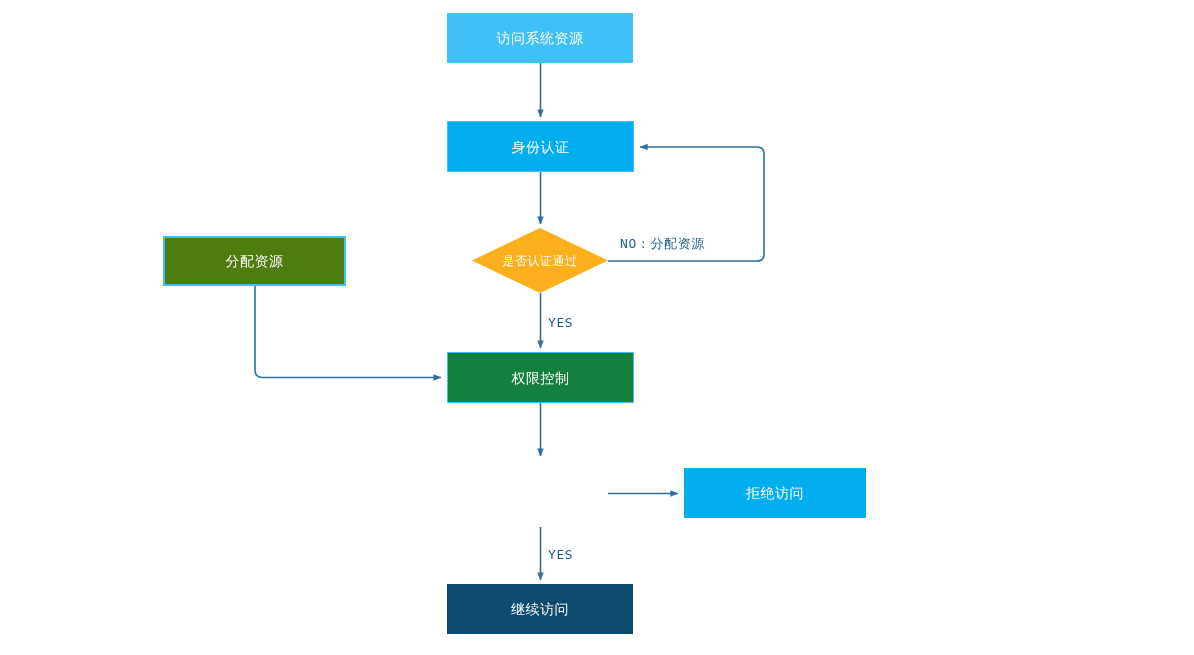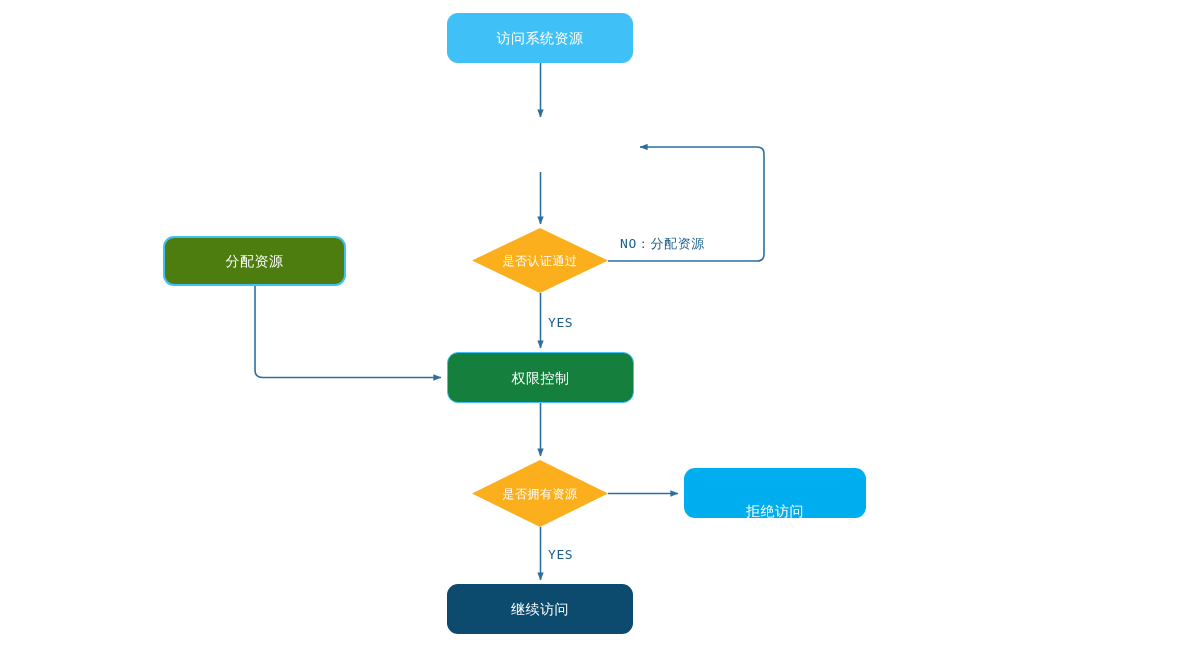--- a/index.html
+++ b/index.html
@@ -31,21 +31,21 @@
     align-items: center;
     justify-content: center;
     box-sizing: border-box;
     color: #ffffff;
     font-size: 14px;
     letter-spacing: 0.5px;
     white-space: nowrap;
     line-height: 1;
   }
   .node.process {
-    border-radius: 11px;
+    border-radius: 0;
   }
   .node.decision {
     background: transparent;
     border: none;
   }
   .decision .dlabel {
     position: relative;
     z-index: 2;
     color: #ffffff;
     font-size: 12px;
@@ -87,44 +87,41 @@
 
     <path d="M608,493.5 L678,493.5" fill="none" stroke="#2E6F9E" stroke-width="1.6" marker-end="url(#arrow)"></path>
 
     <path d="M540.5,527 L540.5,580" fill="none" stroke="#2E6F9E" stroke-width="1.6" marker-end="url(#arrow)"></path>
   </svg>
 
   <div class="node process" style="left:447px; top:13px; width:186px; height:50px; background:#3FC1F7;">
     <span>访问系统资源</span>
   </div>
 
+  <div class="node process" style="left:447px; top:121px; width:187px; height:51px; background:#00AEEF; border:1.5px solid #3FC1F7;">
+    <span>身份认证</span>
+  </div>
 
   <div class="node decision" style="left:472px; top:228px; width:136px; height:65px;">
     <svg width="136" height="65" viewBox="0 0 136 65" style="position:absolute;left:0;top:0;" xmlns="http://www.w3.org/2000/svg">
       <polygon points="68,0 136,32.5 68,65 0,32.5" fill="#FBAF1C"></polygon>
     </svg>
     <span class="dlabel">是否认证通过</span>
   </div>
 
   <div class="node process" style="left:163px; top:236px; width:183px; height:50px; background:#4d7c0f; border:2px solid #3FC1F7;text-align:right;">
     <span>分配资源</span>
   </div>
 
   <div class="node process" style="left:447px; top:352px; width:187px; height:51px; background:#15803d; border:1.5px solid #3FC1F7;">
     <span>权限控制</span>
   </div>
 
-  <div class="node decision" style="left:472px; top:460px; width:136px; height:67px;">
-    <svg width="136" height="67" viewBox="0 0 136 67" style="position:absolute;left:0;top:0;" xmlns="http://www.w3.org/2000/svg">
-      <polygon points="68,0 136,33.5 68,67 0,33.5" fill="#FBAF1C"></polygon>
-    </svg>
-    <span class="dlabel">是否拥有资源</span>
-  </div>
 
-  <div class="node process" style="left:684px; top:468px; width:182px; height:50px; background:#00AEEF;align-items:flex-end;">
+  <div class="node process" style="left:684px; top:468px; width:182px; height:50px; background:#00AEEF;">
     <span>拒绝访问</span>
   </div>
 
   <div class="node process" style="left:447px; top:584px; width:186px; height:50px; background:#0c4a6e;">
     <span>继续访问</span>
   </div>
 
   <div class="edge-label" style="left:620px; top:237px;">NO：分配资源</div>
 
   <div class="edge-label" style="left:548px; top:316px;">YES</div>

